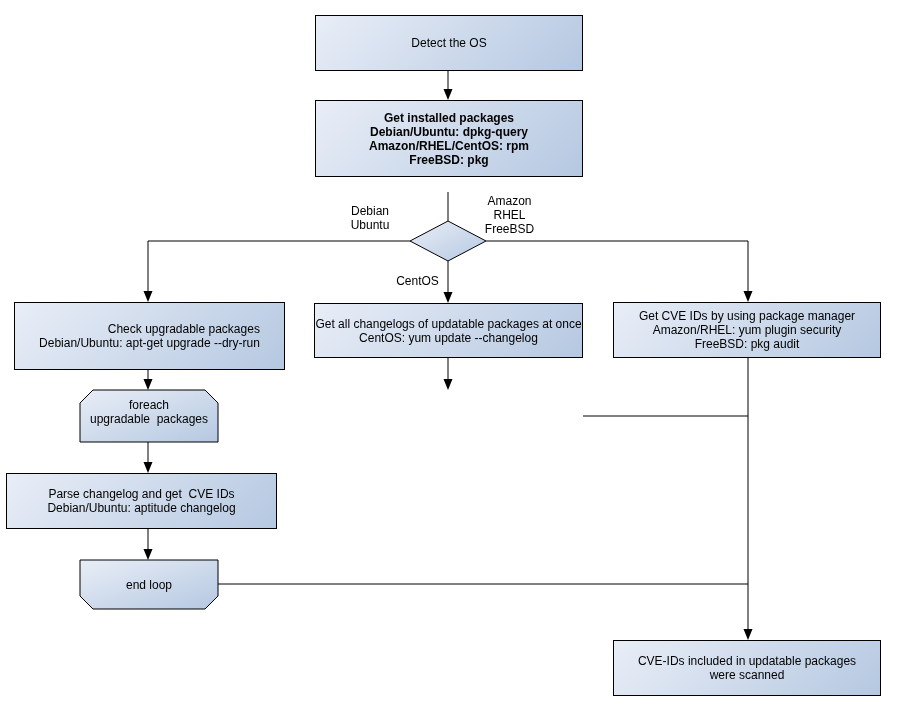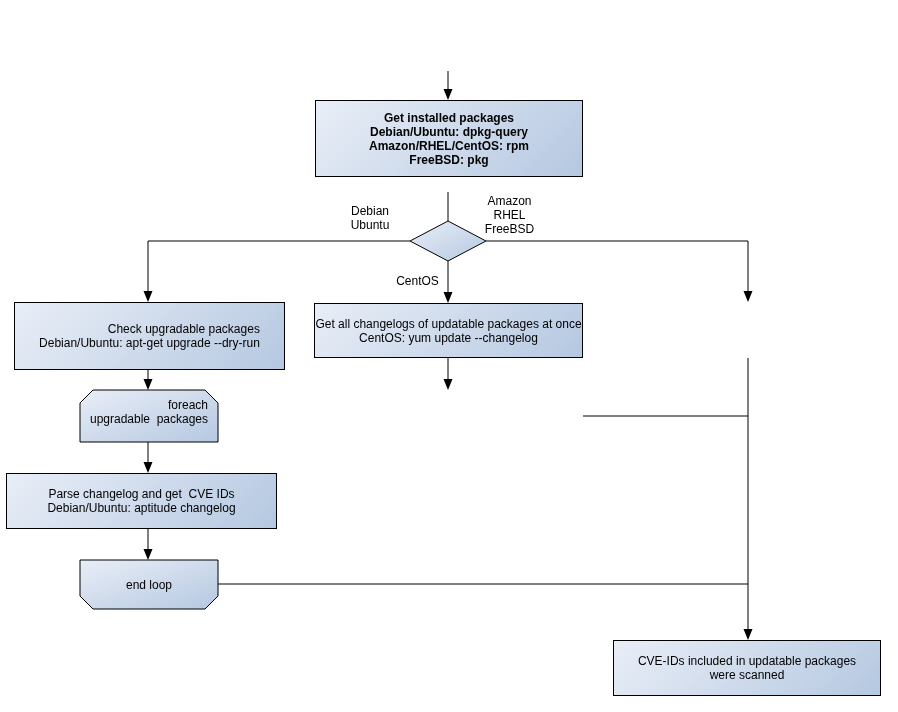--- a/index.html
+++ b/index.html
@@ -105,41 +105,45 @@
       <path class="arrowhead" d="M748,640 l-4.5,-11 h9 z"></path>
     </g>
 
     <polygon class="poly-shape" points="448,221 486,241 448,261 410,241" fill="url(#nodeGrad)"></polygon>
 
     <polygon class="poly-shape" points="80,403 93,390 205,390 218,403 218,442 80,442" fill="url(#nodeGrad)"></polygon>
 
     <polygon class="poly-shape" points="80,560 218,560 218,596 205,609 93,609 80,596" fill="url(#nodeGrad)"></polygon>
   </svg>
 
+  <div class="node" style="left:315px; top:15px; width:268px; height:56px;">Detect the OS</div>
 
   <div class="node" style="left:315px; top:100px; width:268px; height:77px;font-weight:bold;">Get installed packages
 Debian/Ubuntu: dpkg-query
 Amazon/RHEL/CentOS: rpm
 FreeBSD: pkg</div>
 
   <div class="node" style="left:14px; top:302px; width:271px; height:68px;text-align:right;">Check upgradable packages
 Debian/Ubuntu: apt-get upgrade --dry-run</div>
 
   <div class="node" style="left:314px; top:303px; width:269px; height:55px;">Get all changelogs of updatable packages at once
 CentOS: yum update --changelog</div>
 
+  <div class="node" style="left:613px; top:302px; width:268px; height:56px;">Get CVE IDs by using package manager
+Amazon/RHEL: yum plugin security
+FreeBSD: pkg audit</div>
 
 
   <div class="node" style="left:6px; top:473px; width:271px; height:56px;">Parse changelog and get  CVE IDs
 Debian/Ubuntu: aptitude changelog</div>
 
   <div class="node" style="left:613px; top:640px; width:268px; height:56px;">CVE-IDs included in updatable packages
 were scanned</div>
 
-  <div class="shape-label" style="left:80px; top:390px; width:138px; height:44px;text-align:right;">foreach
+  <div class="shape-label" style="left:80px; top:390px; width:138px; height:44px;">foreach
 upgradable  packages</div>
 
   <div class="shape-label" style="left:80px; top:560px; width:138px; height:49px;">end loop</div>
 
   <div class="edge-label" style="left:330px; top:204px; width:80px;">Debian
 Ubuntu</div>
 
   <div class="edge-label" style="left:473px; top:194px; width:73px;">Amazon
 RHEL
 FreeBSD</div>

